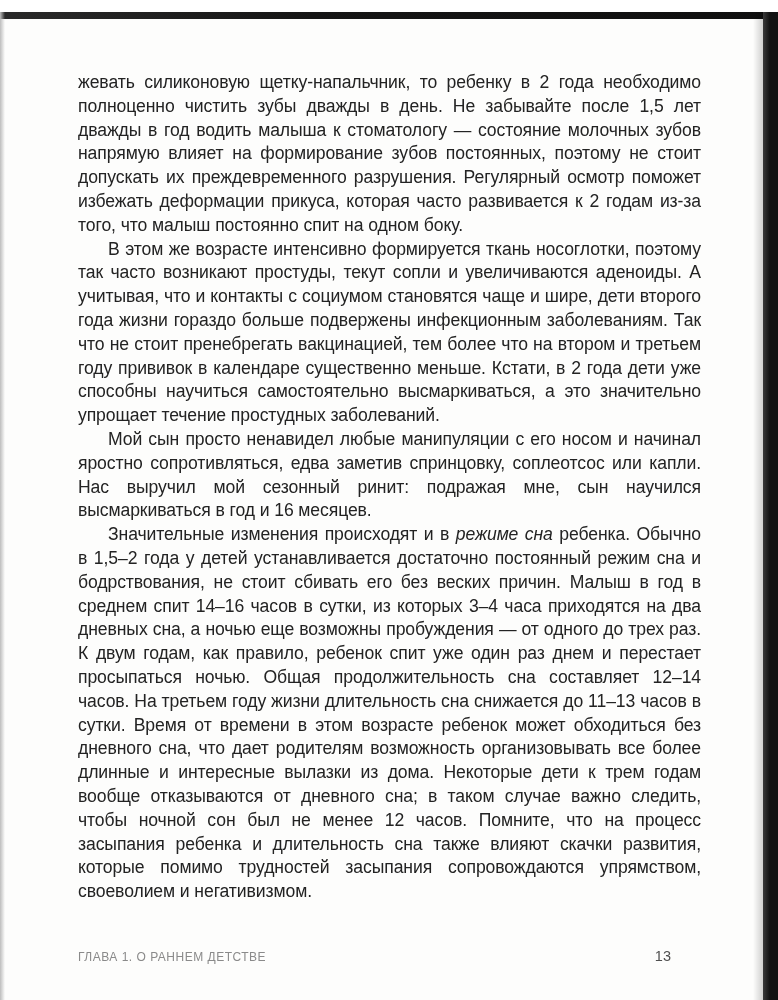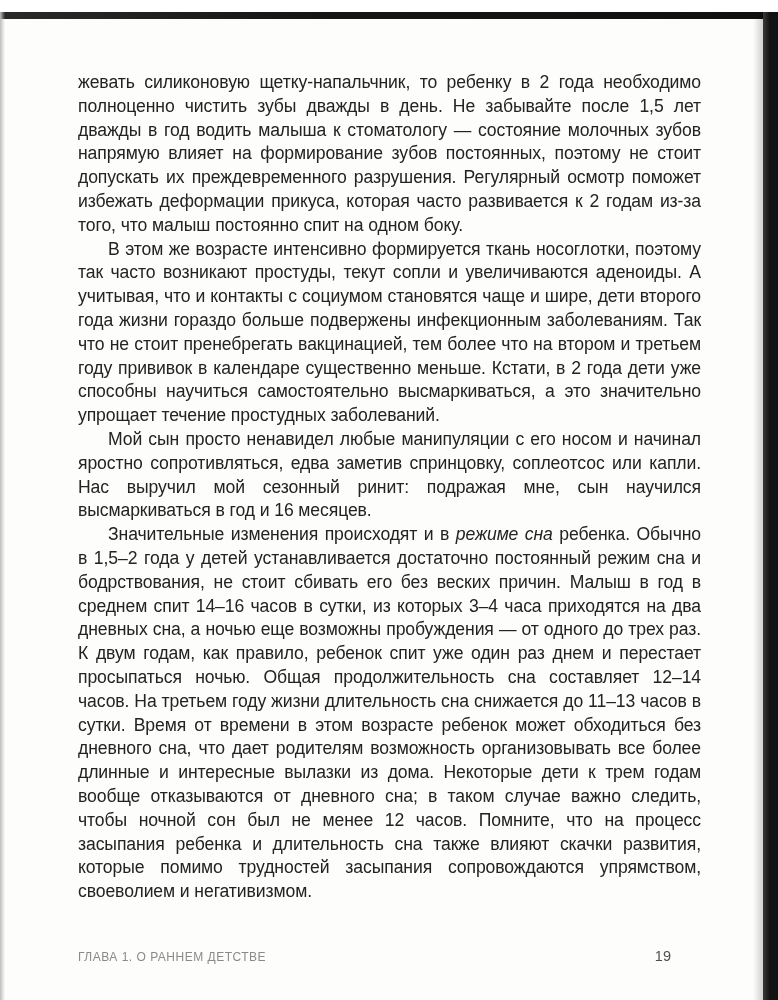--- a/index.html
+++ b/index.html
@@ -92,16 +92,16 @@
 
   <div class="content">
     <p class="para no-indent">жевать силиконовую щетку-напальчник, то ребенку в 2 года необходимо полноценно чистить зубы дважды в день. Не забывайте после 1,5 лет дважды в год водить малыша к стоматологу — состояние молочных зубов напрямую влияет на формирование зубов постоянных, поэтому не стоит допускать их преждевременного разрушения. Регулярный осмотр поможет избежать деформации прикуса, которая часто развивается к 2 годам из-за того, что малыш постоянно спит на одном боку.</p>
     <p class="para">В этом же возрасте интенсивно формируется ткань носоглотки, поэтому так часто возникают простуды, текут сопли и увеличиваются аденоиды. А учитывая, что и контакты с социумом становятся чаще и шире, дети второго года жизни гораздо больше подвержены инфекционным заболеваниям. Так что не стоит пренебрегать вакцинацией, тем более что на втором и третьем году прививок в календаре существенно меньше. Кстати, в 2 года дети уже способны научиться самостоятельно высмаркиваться, а это значительно упрощает течение простудных заболеваний.</p>
     <p class="para">Мой сын просто ненавидел любые манипуляции с его носом и начинал яростно сопротивляться, едва заметив спринцовку, соплеотсос или капли. Нас выручил мой сезонный ринит: подражая мне, сын научился высмаркиваться в год и 16 месяцев.</p>
     <p class="para"><span>Значительные изменения происходят и в </span><em>режиме сна</em><span> ребенка. Обычно в 1,5–2 года у детей устанавливается достаточно постоянный режим сна и бодрствования, не стоит сбивать его без веских причин. Малыш в год в среднем спит 14–16 часов в сутки, из которых 3–4 часа приходятся на два дневных сна, а ночью еще возможны пробуждения — от одного до трех раз. К двум годам, как правило, ребенок спит уже один раз днем и перестает просыпаться ночью. Общая продолжительность сна составляет 12–14 часов. На третьем году жизни длительность сна снижается до 11–13 часов в сутки. Время от времени в этом возрасте ребенок может обходиться без дневного сна, что дает родителям возможность организовывать все более длинные и интересные вылазки из дома. Некоторые дети к трем годам вообще отказываются от дневного сна; в таком случае важно следить, чтобы ночной сон был не менее 12 часов. Помните, что на процесс засыпания ребенка и длительность сна также влияют скачки развития, которые помимо трудностей засыпания сопровождаются упрямством, своеволием и негативизмом.</span></p>
   </div>
 
   <div class="footer">
     <span class="chapter">ГЛАВА 1. О РАННЕМ ДЕТСТВЕ</span>
-    <span class="pagenum">19</span>
+    <span class="pagenum">13</span>
   </div>
 
 </div>
 
 </body></html>

